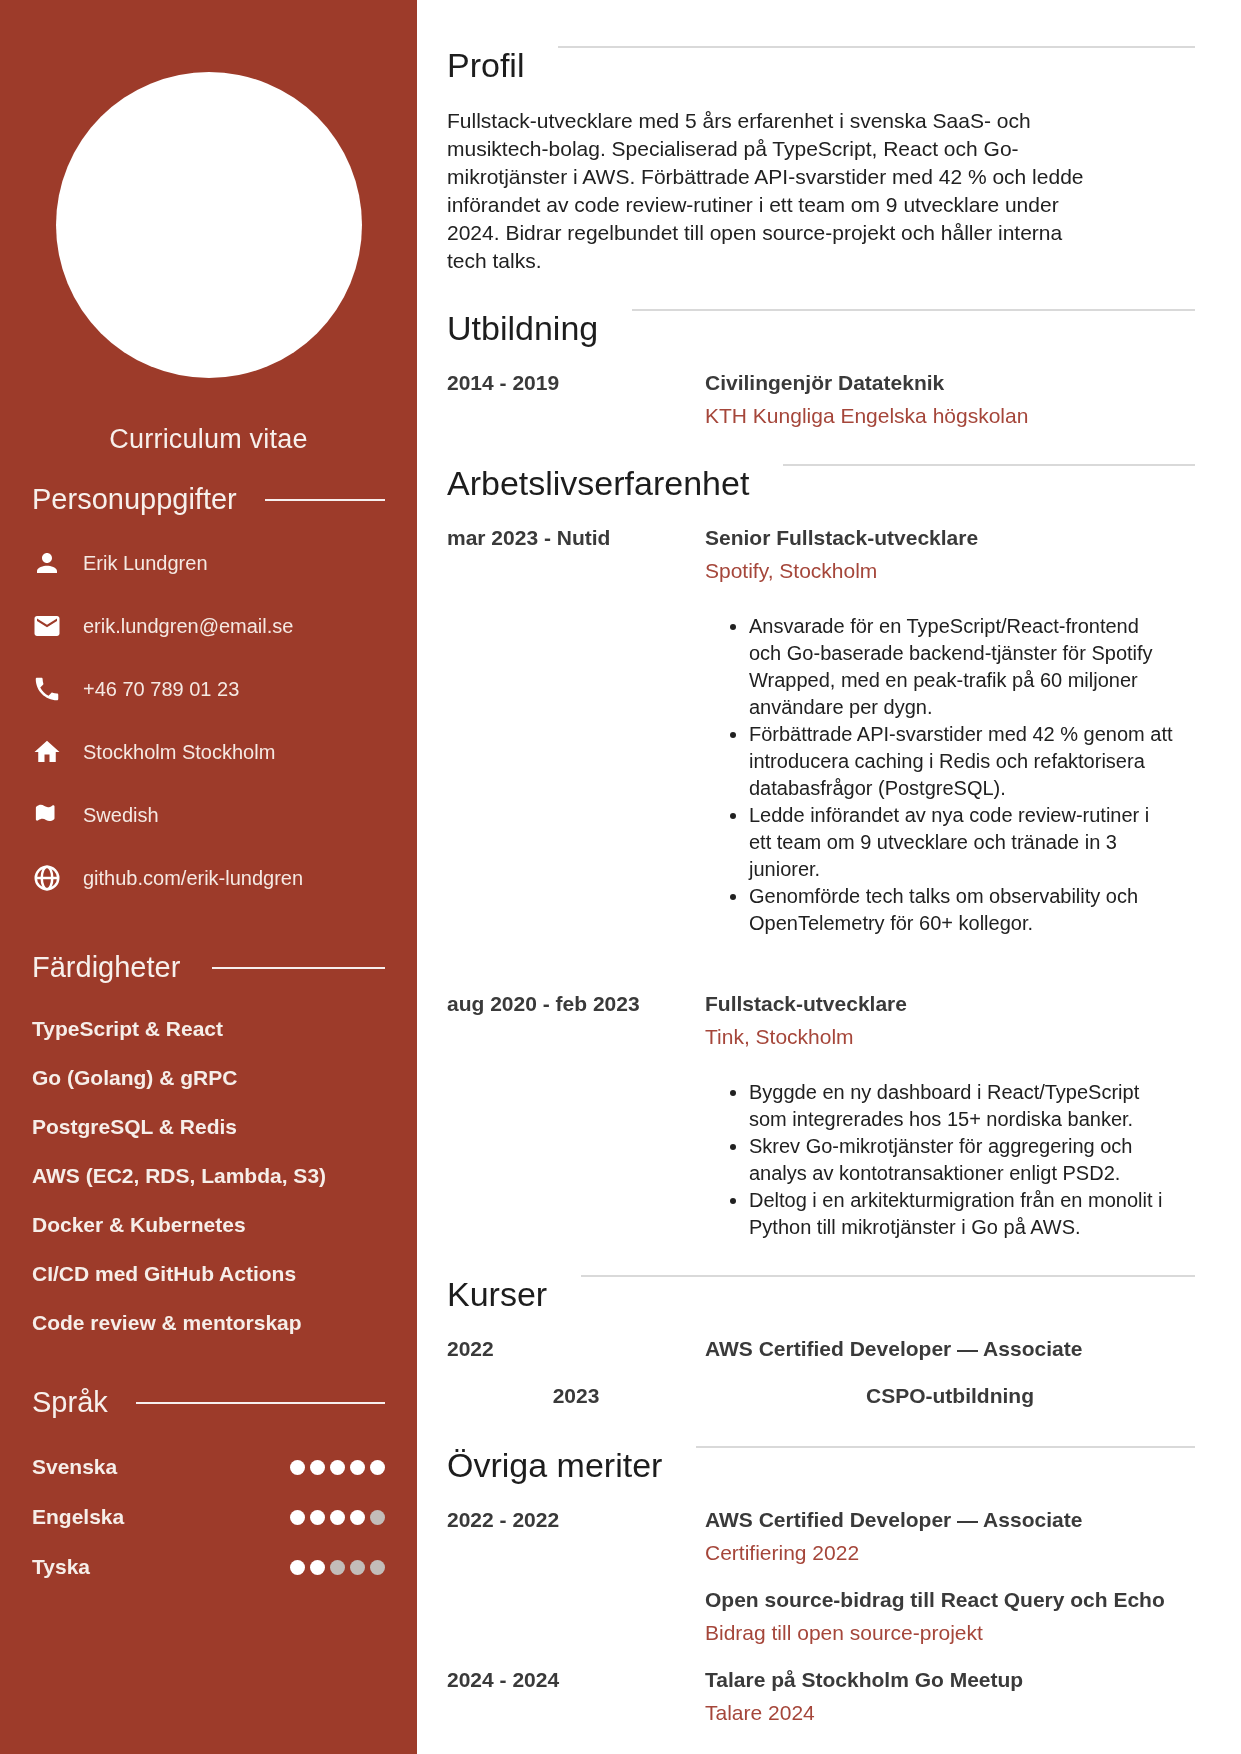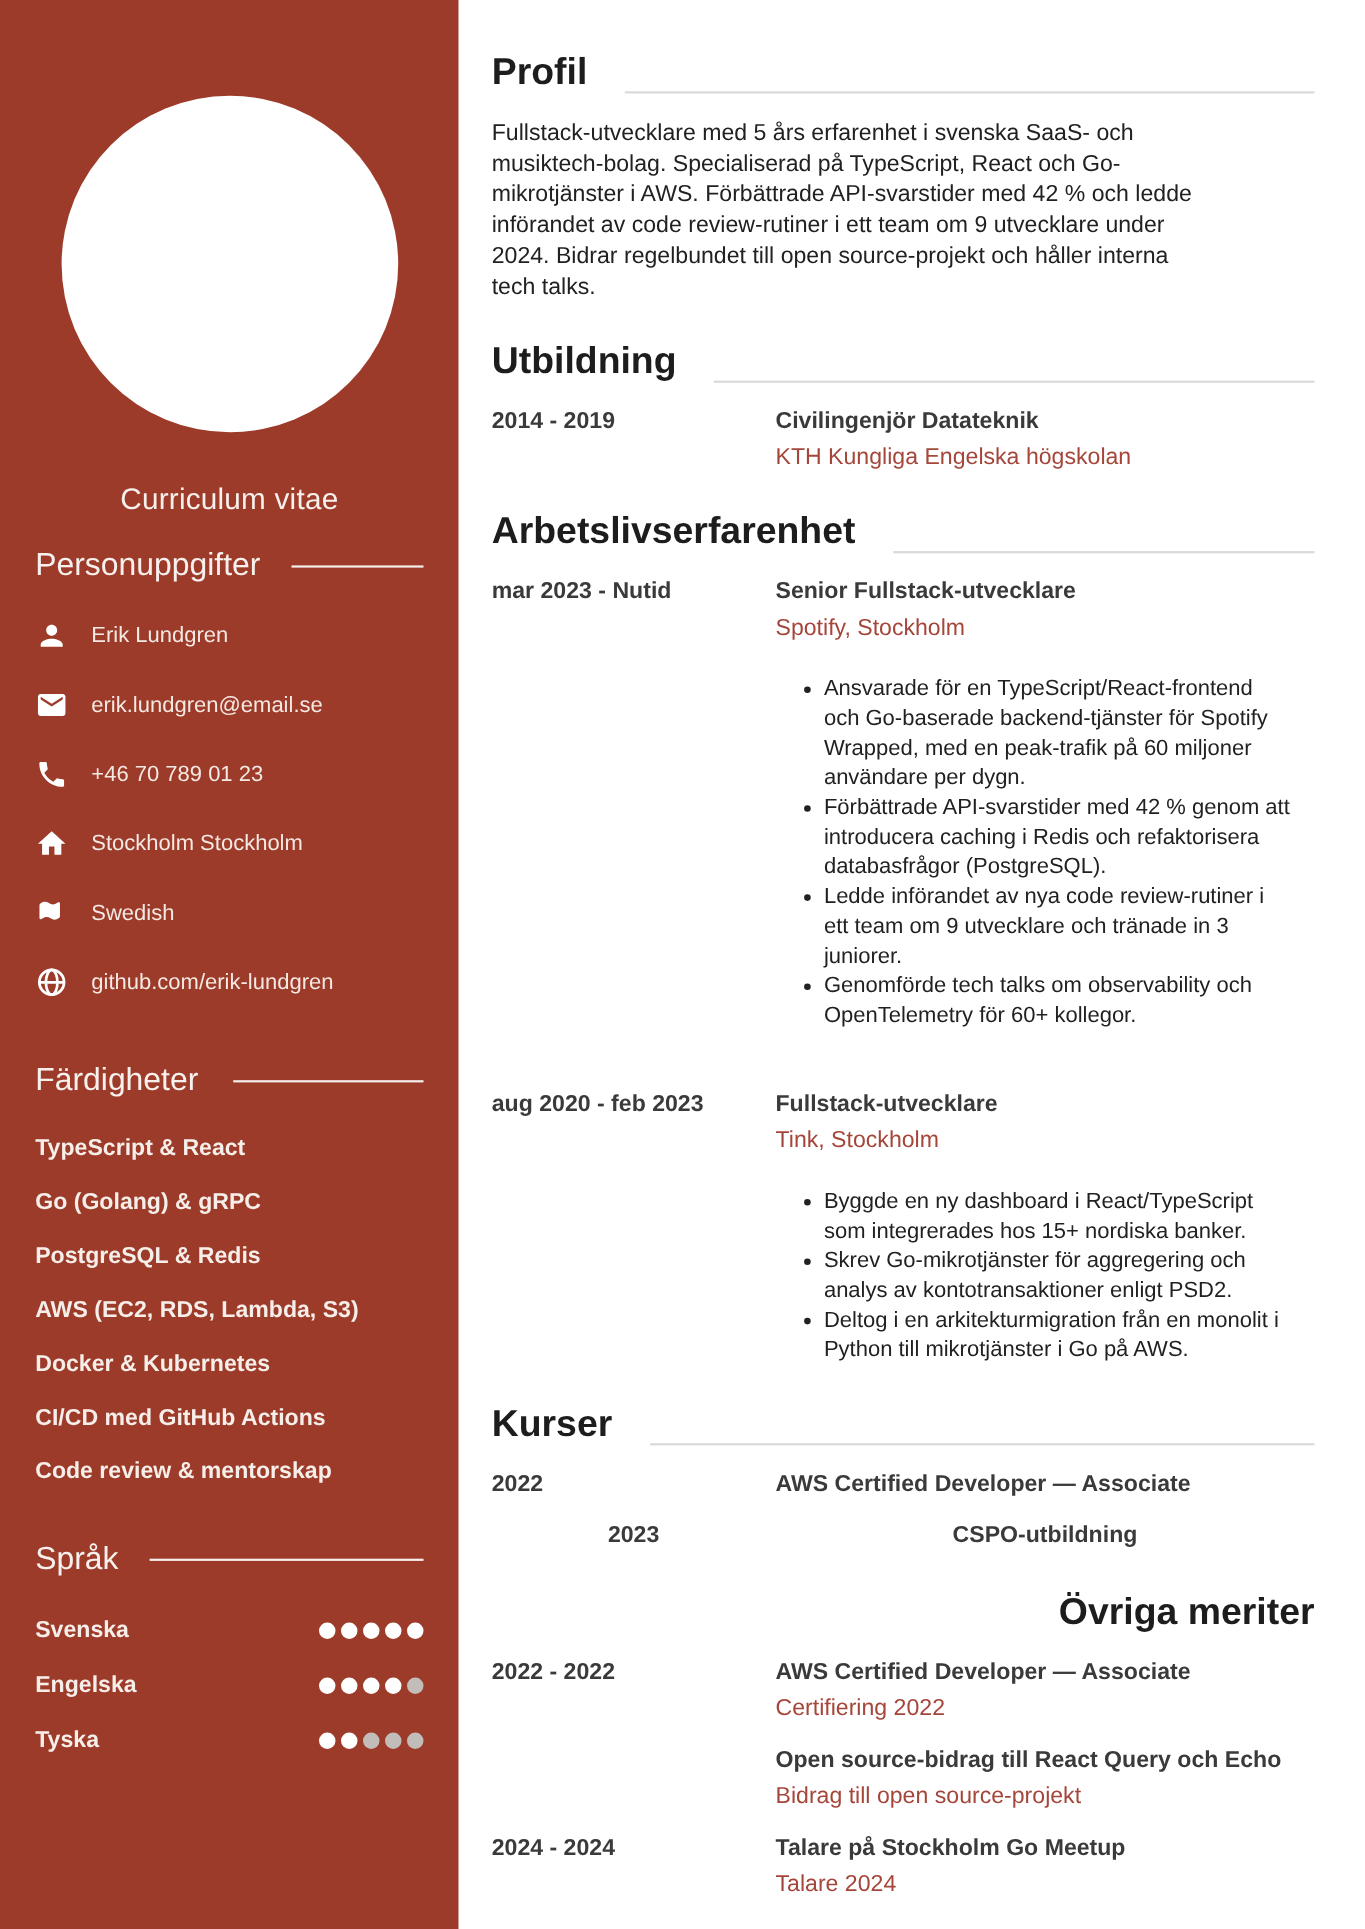--- a/index.html
+++ b/index.html
@@ -5,21 +5,21 @@
   * { margin:0; padding:0; box-sizing:border-box; }
   html,body { width:1241px; height:1754px; }
   body {
     font-family:"Liberation Sans","DejaVu Sans",sans-serif;
     display:flex; background:#ffffff; overflow:hidden;
   }
 
   
   .sidebar {
     width:417px; flex:0 0 417px; height:1754px;
-    background:#9d3b2a; color:#f5ebe6; padding:15px 32px;
+    background:#9d3b2a; color:#f5ebe6; padding:0 32px;
   }
   .photo {
     width:306px; height:306px; border-radius:50%;
     background:#ffffff; margin:72px auto 0;
   }
   .cv-title {
     margin-top:46px; text-align:center;
     font-size:27px; font-weight:400; color:#f7f0ec; letter-spacing:.2px;
   }
   .side-heading {
@@ -48,28 +48,28 @@
   .lang-row + .lang-row { margin-top:26px; }
   .lang-name { font-size:21px; font-weight:bold; color:#f6eee9; }
   .dots { display:flex; gap:5px; }
   .dot { width:15px; height:15px; border-radius:50%; }
   .dot.on  { background:#ffffff; }
   .dot.off { background:#c3bdb9; }
 
   
   .main { flex:1; padding:46px 46px 0 30px; background:#ffffff; }
   h1.sec {
-    display:flex; align-items:flex-end;
-    font-size:34px; line-height:39px; font-weight:bold; color:#1d1d1d;
+    display:flex; align-items:flex-start;
+    font-size:34px; line-height:39px; font-weight:normal; color:#1d1d1d;
   }
   h1.sec .rule { flex:1; height:2px; background:#d9d9d9; margin-left:34px; }
   .sec-utbildning { margin-top:34px; }
   .sec-arbete     { margin-top:34px; }
   .sec-kurser     { margin-top:34px; }
-  .sec-ovriga     { margin-top:36px;flex-direction:column; }
+  .sec-ovriga     { margin-top:36px; }
 
   .profil-text {
     margin-top:22px; max-width:648px;
     font-size:21px; line-height:28px; color:#212121;
   }
 
   .entry { display:flex; margin-top:20px; }
   .entry.first { margin-top:20px; }
   .entry-date {
     width:258px; flex:0 0 258px;

